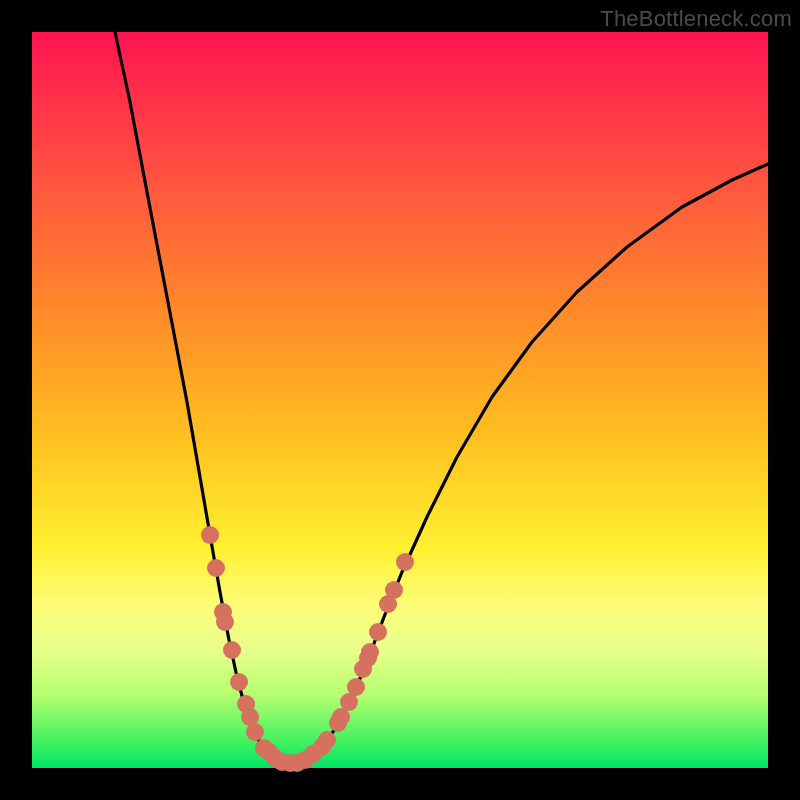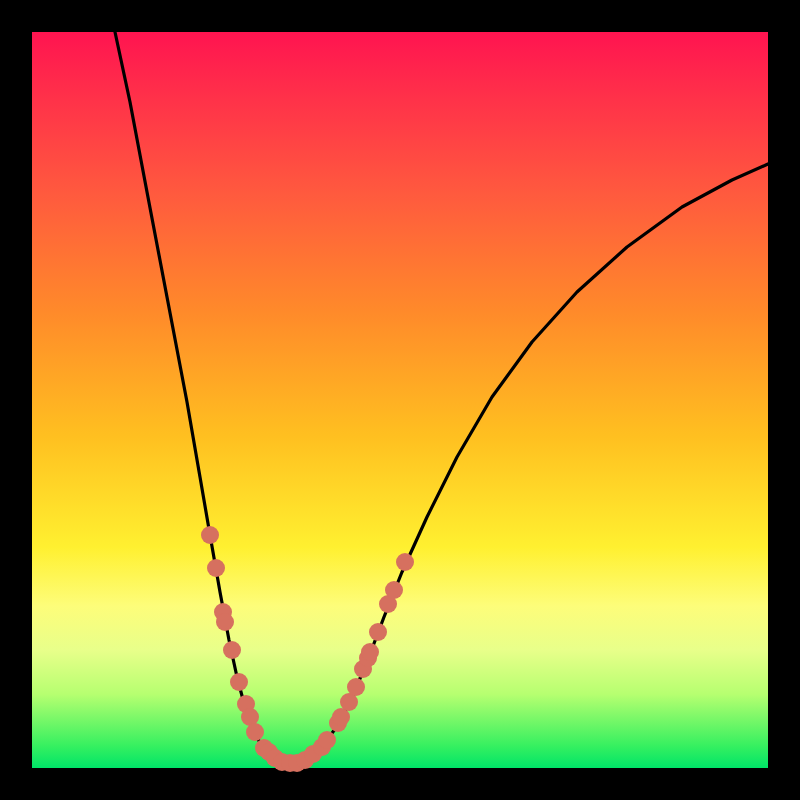--- a/index.html
+++ b/index.html
@@ -65,20 +65,21 @@
   .dot {
     fill: #d6705f;
     stroke: none;
   }
 </style>
 </head>
 <body>
 
 <div class="frame">
 
+  <div class="watermark">TheBottleneck.com</div>
 
   <div class="plot-area">
     <svg class="curve" viewBox="0 0 736 736">
       <path id="curve-path" class="curve-path" d="M 83 0 L 98 70 L 115 160 L 135 265 L 155 370 L 168 445 L 178 503 L 188 560 L 197 608 L 205 645 L 213 675 L 222 700 L 231 716 L 240 725 L 250 730 L 262 731 L 275 727 L 290 715 L 303 697 L 318 670 L 335 630 L 352 585 L 370 540 L 395 485 L 425 425 L 460 365 L 500 310 L 545 260 L 595 215 L 650 175 L 700 148 L 736 132"></path>
       <g id="markers">
           <circle cx="178" cy="503" r="9" class="dot"></circle>
           <circle cx="184" cy="536" r="9" class="dot"></circle>
           <circle cx="191" cy="580" r="9" class="dot"></circle>
           <circle cx="193" cy="590" r="9" class="dot"></circle>
           <circle cx="200" cy="618" r="9" class="dot"></circle>

